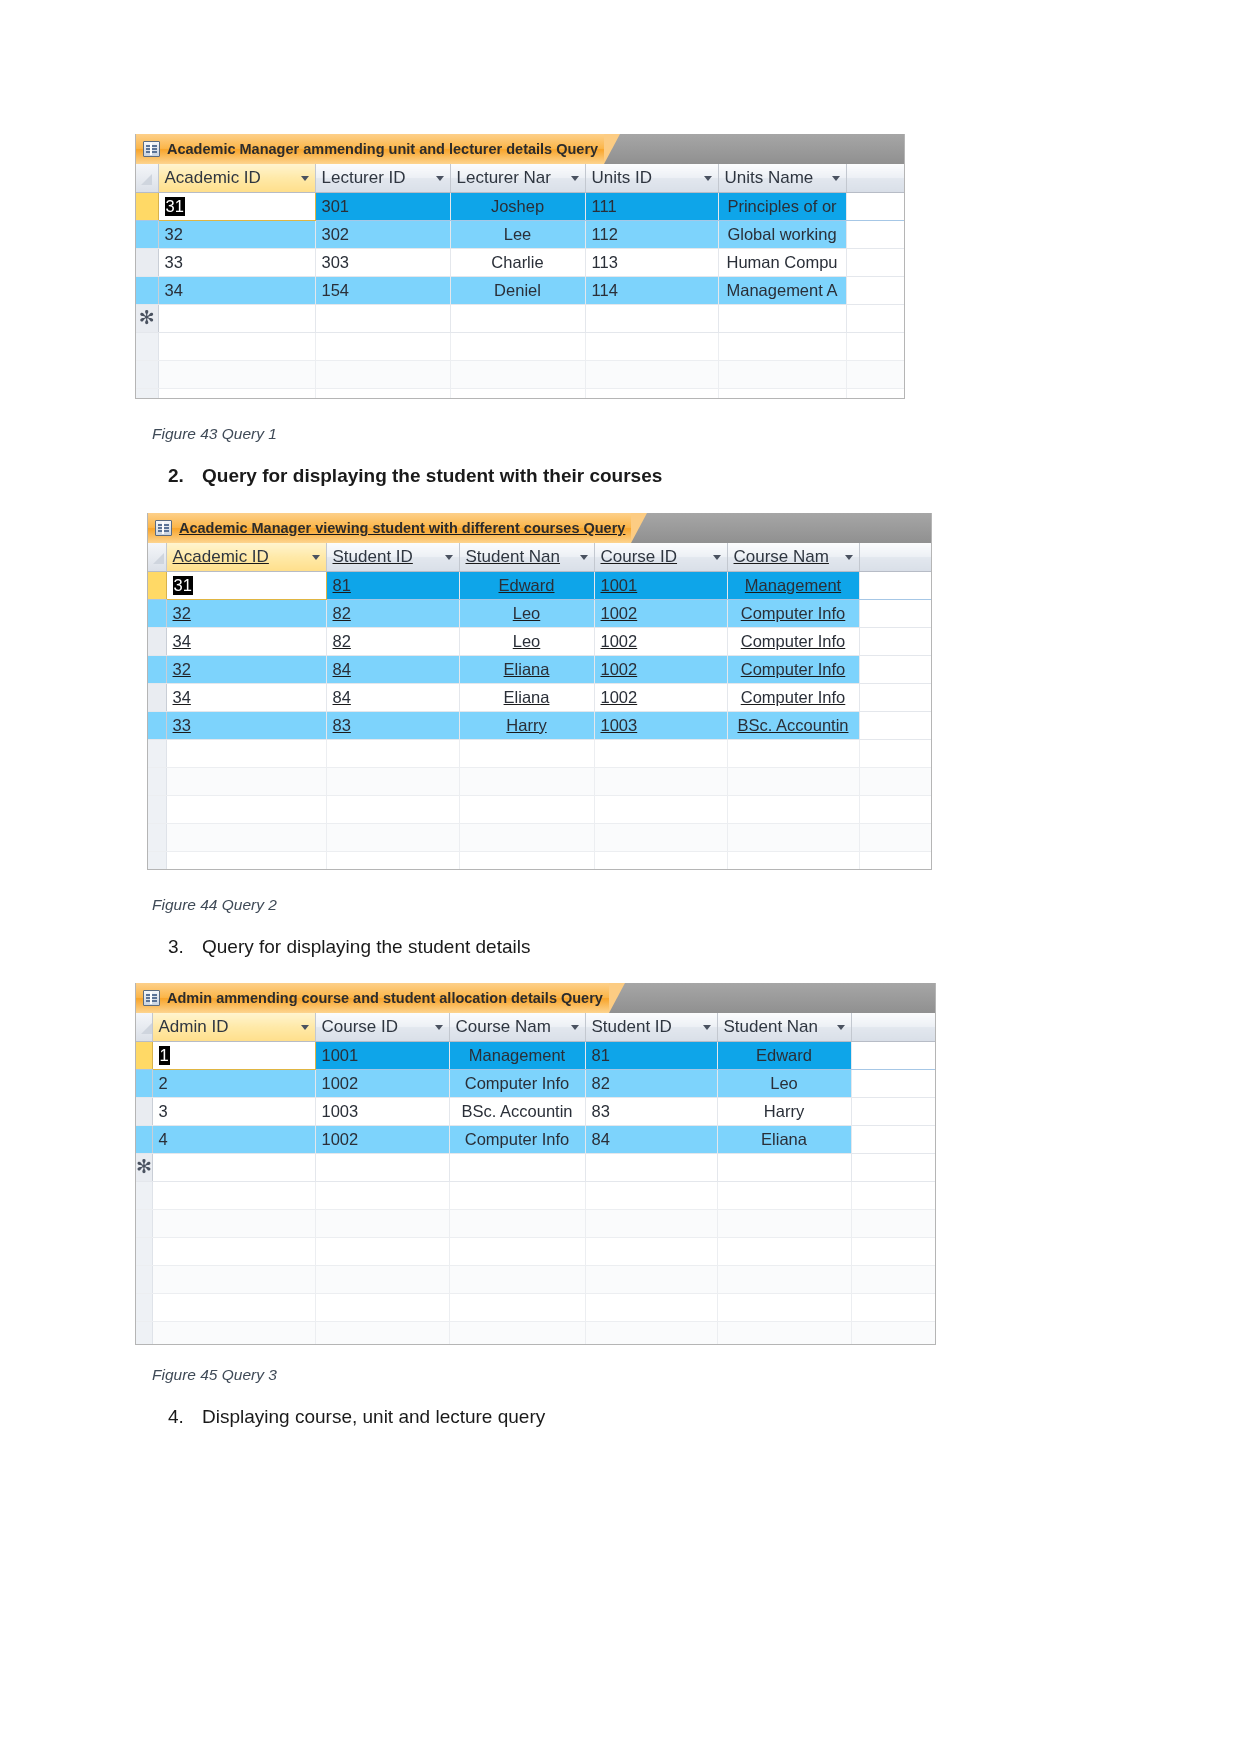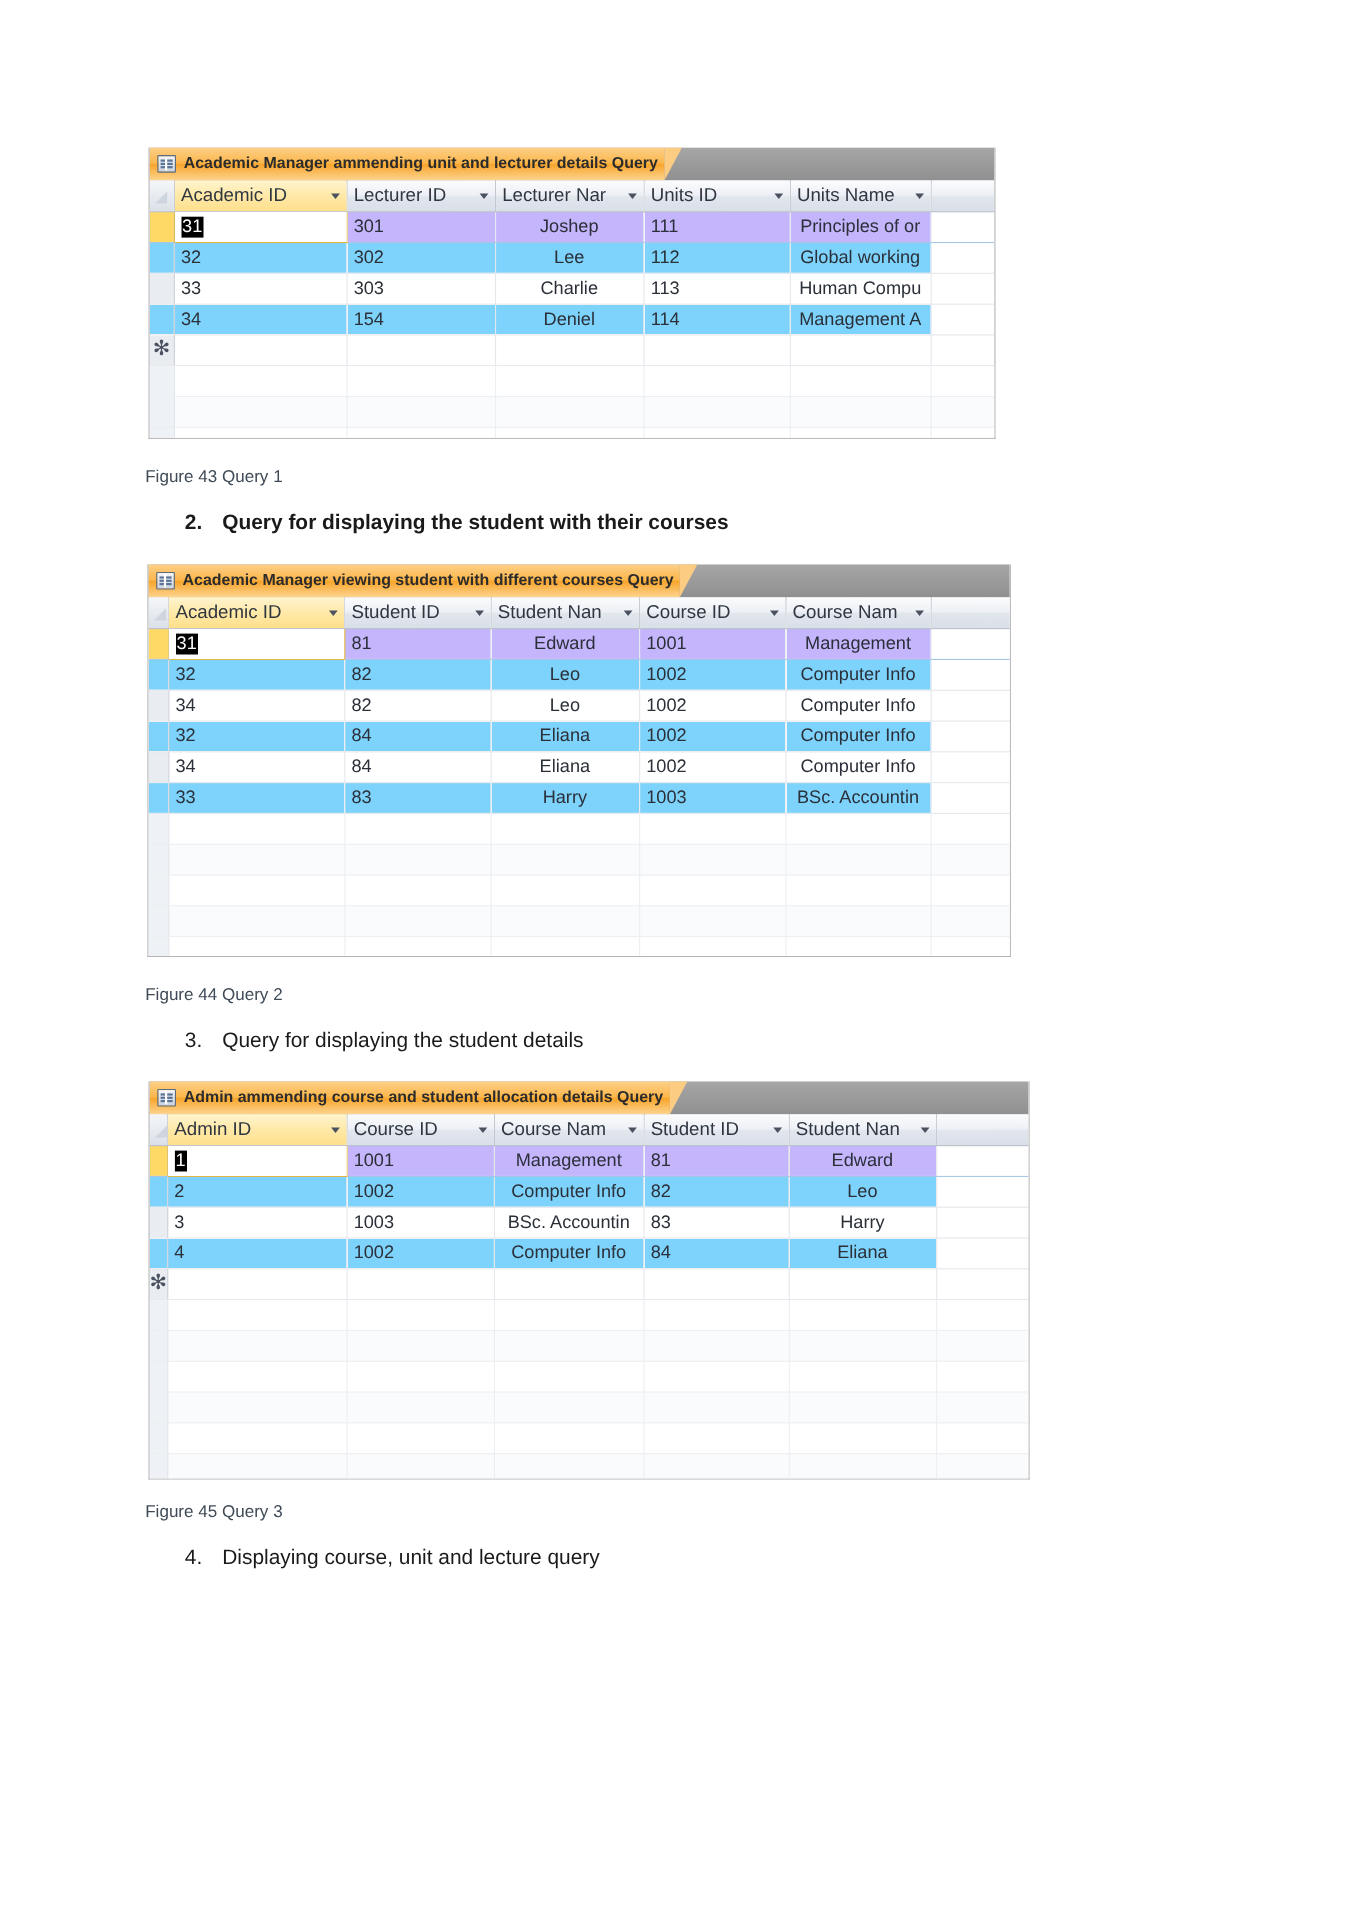--- a/index.html
+++ b/index.html
@@ -155,43 +155,45 @@
   .ds td.rowsel {
     width: 22px;
     padding: 0;
     background: #e9ecf1;
     border-right: 1px solid #c9ced6;
     text-align: center;
     color: #45505f;
     font-size: 17px;
     line-height: 26px;
   }
-  .ds tr.selected td { background: #c4b5fd; border-bottom-color: #a6c7e6; }
+  .ds tr.selected td { background: #0ea5e9; border-bottom-color: #a6c7e6; }
   .ds tr.selected td.rowsel { background: #ffd966; border-right: 1px solid #d8b24a; }
   .ds tr.alt td { background: #7dd3fc; }
 
   .cell-edit {
     background: #ffffff !important;
     border: 1px solid #e0b542 !important;
     text-align: right;
     position: relative;
   }
   .caret-sel {
     display: inline-block;
     background: #000000;
     color: #ffffff;
     padding: 0 1px;
   }
 
   
   .caption {
     position: absolute;
     font-family: "Liberation Sans", sans-serif;
+    font-style: italic;
     font-size: 15.5px;
     color: #3f4a57;
+    margin-left: 20px;
   }
   .list-item {
     position: absolute;
     font-size: 19px;
     color: #1a1a1a;
     white-space: nowrap;
   }
   .list-item .num { display: inline-block; width: 34px; }
 
   
@@ -362,21 +364,21 @@
       </tbody>
     </table>
   </div>
 
   <div class="caption" style="left:132px; top:425px;">Figure 43 Query 1</div>
 
   <div class="list-item" style="left:168px; top:465px;font-weight:bold;">
     <span class="num">2.</span><span>Query for displaying the student with their courses</span>
   </div>
 
-  <div class="access-window" style="left:134px; top:513px; width:785px; height:357px;">
+  <div class="access-window" style="left:147px; top:513px; width:785px; height:357px;text-decoration:underline;">
     <div class="tab-bar">
       <div class="doc-tab">
         <span class="tab-icon">
           <span class="bar b1"></span>
             <span class="bar b2"></span>
             <span class="bar b3"></span>
           <span class="vline"></span>
         </span>
         <span>Academic Manager viewing student with different courses Query</span>
       </div>

